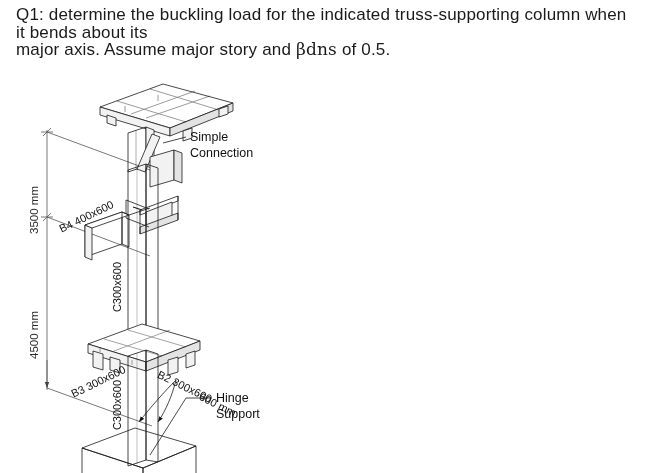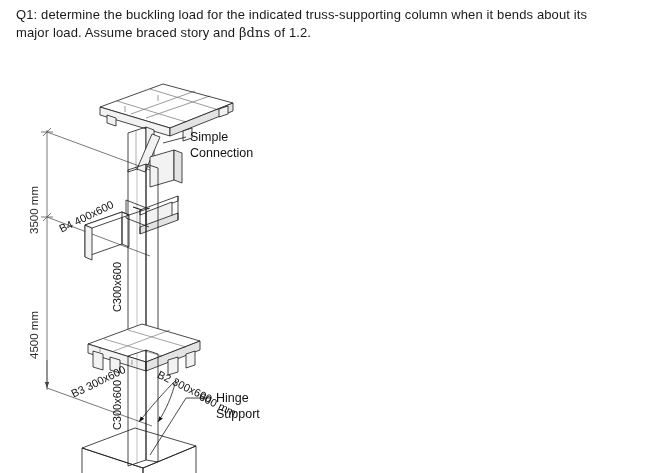--- a/index.html
+++ b/index.html
@@ -13,21 +13,21 @@
     position: relative;
     overflow: hidden;
     font-family: "Liberation Sans", sans-serif;
     color: #000000;
   }
   #question-text {
     position: absolute;
     left: 16px;
     top: 6px;
     width: 620px;
-    font-size: 13px;
+    font-size: 17px;
     line-height: 17.5px;
     color: #1a1a1a;
     letter-spacing: 0.01em;
   }
   #question-text .beta {
     font-family: "DejaVu Serif", serif;
   }
   #diagram-wrap {
     position: absolute;
     left: 0;
@@ -72,21 +72,21 @@
   .faceLight { fill: #ffffff; }
   .faceShade { fill: #f2f2f2; }
   .faceDark  { fill: #e3e3e3; }
 </style>
 </head>
 <body>
 
 <div id="question-text">
   <span>Q1: determine the buckling load for the indicated truss-supporting column when it bends about its</span>
   <br>
-  <span>major load. Assume braced story and </span><span class="beta">βdns</span><span> of 1.2.</span>
+  <span>major axis. Assume major story and </span><span class="beta">βdns</span><span> of 0.5.</span>
 </div>
 
 <div id="diagram-wrap">
 <svg width="665" height="413" viewBox="0 0 665 413" xmlns="http://www.w3.org/2000/svg">
 
   <defs>
 
     <pattern id="stipple" width="9" height="9" patternUnits="userSpaceOnUse">
       <rect width="9" height="9" fill="#fdfdfd"></rect>
       <circle cx="1.6" cy="2.2" r="0.52" fill="#8b8b8b"></circle>

